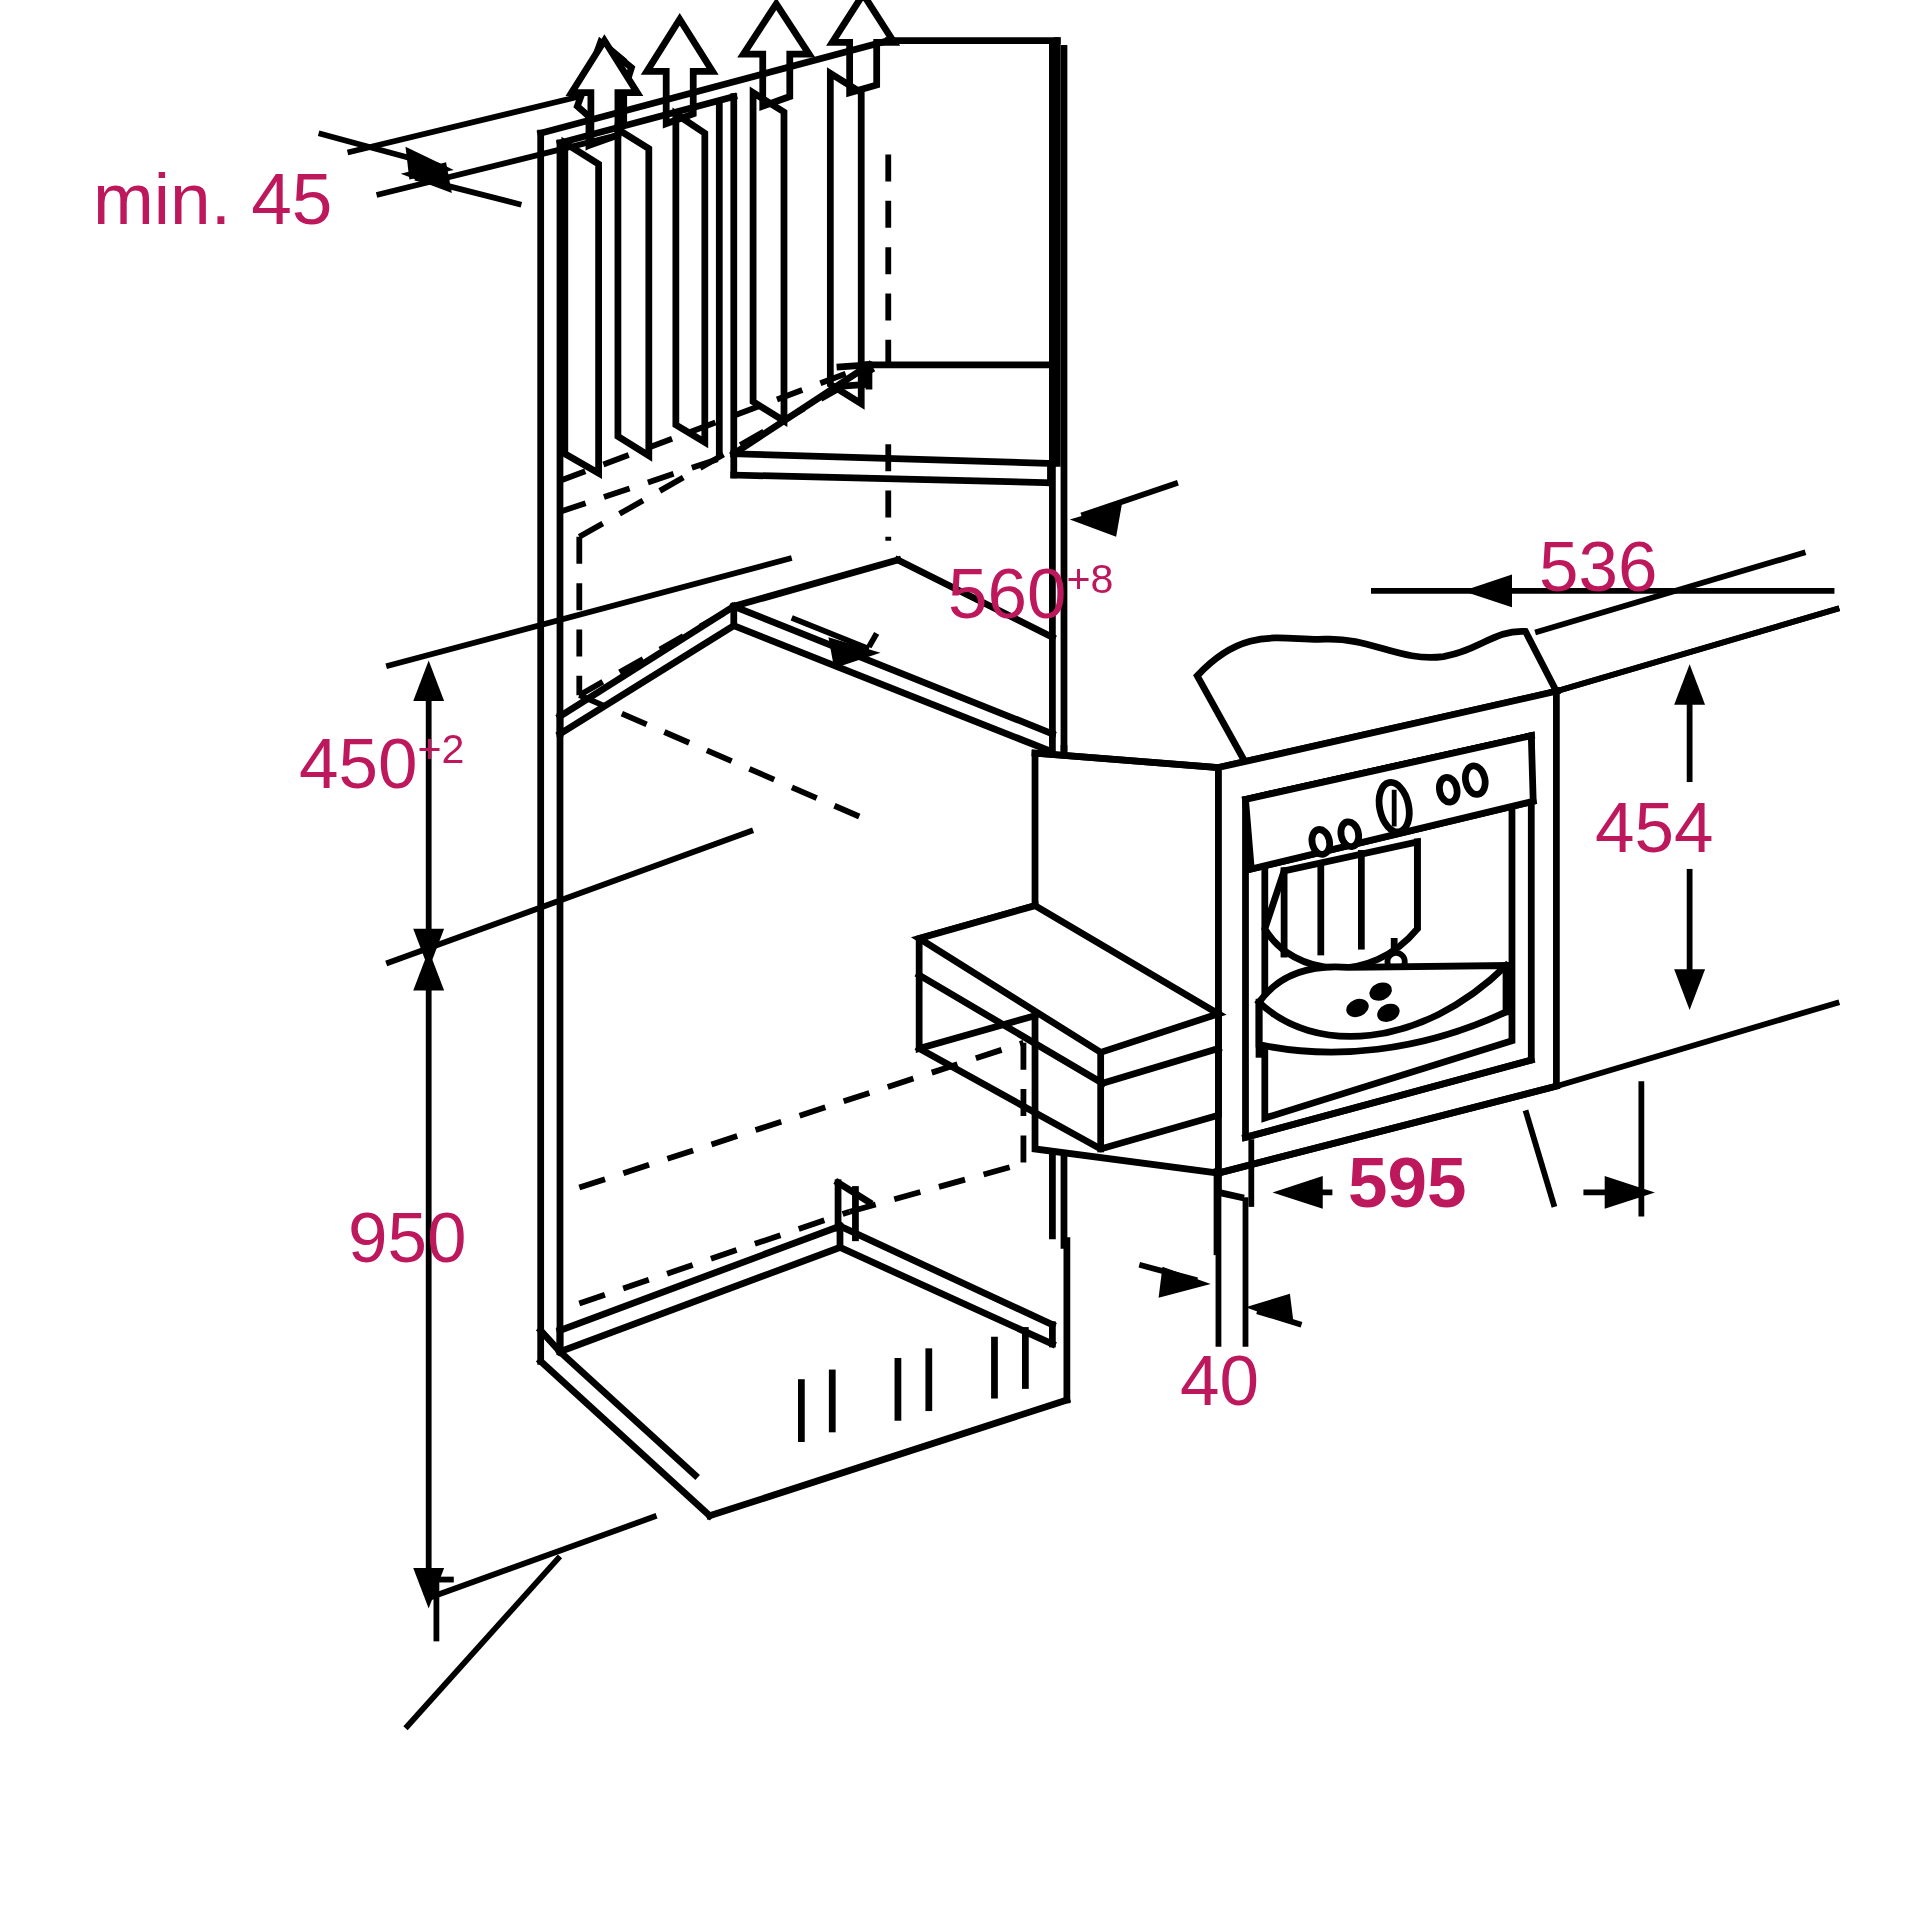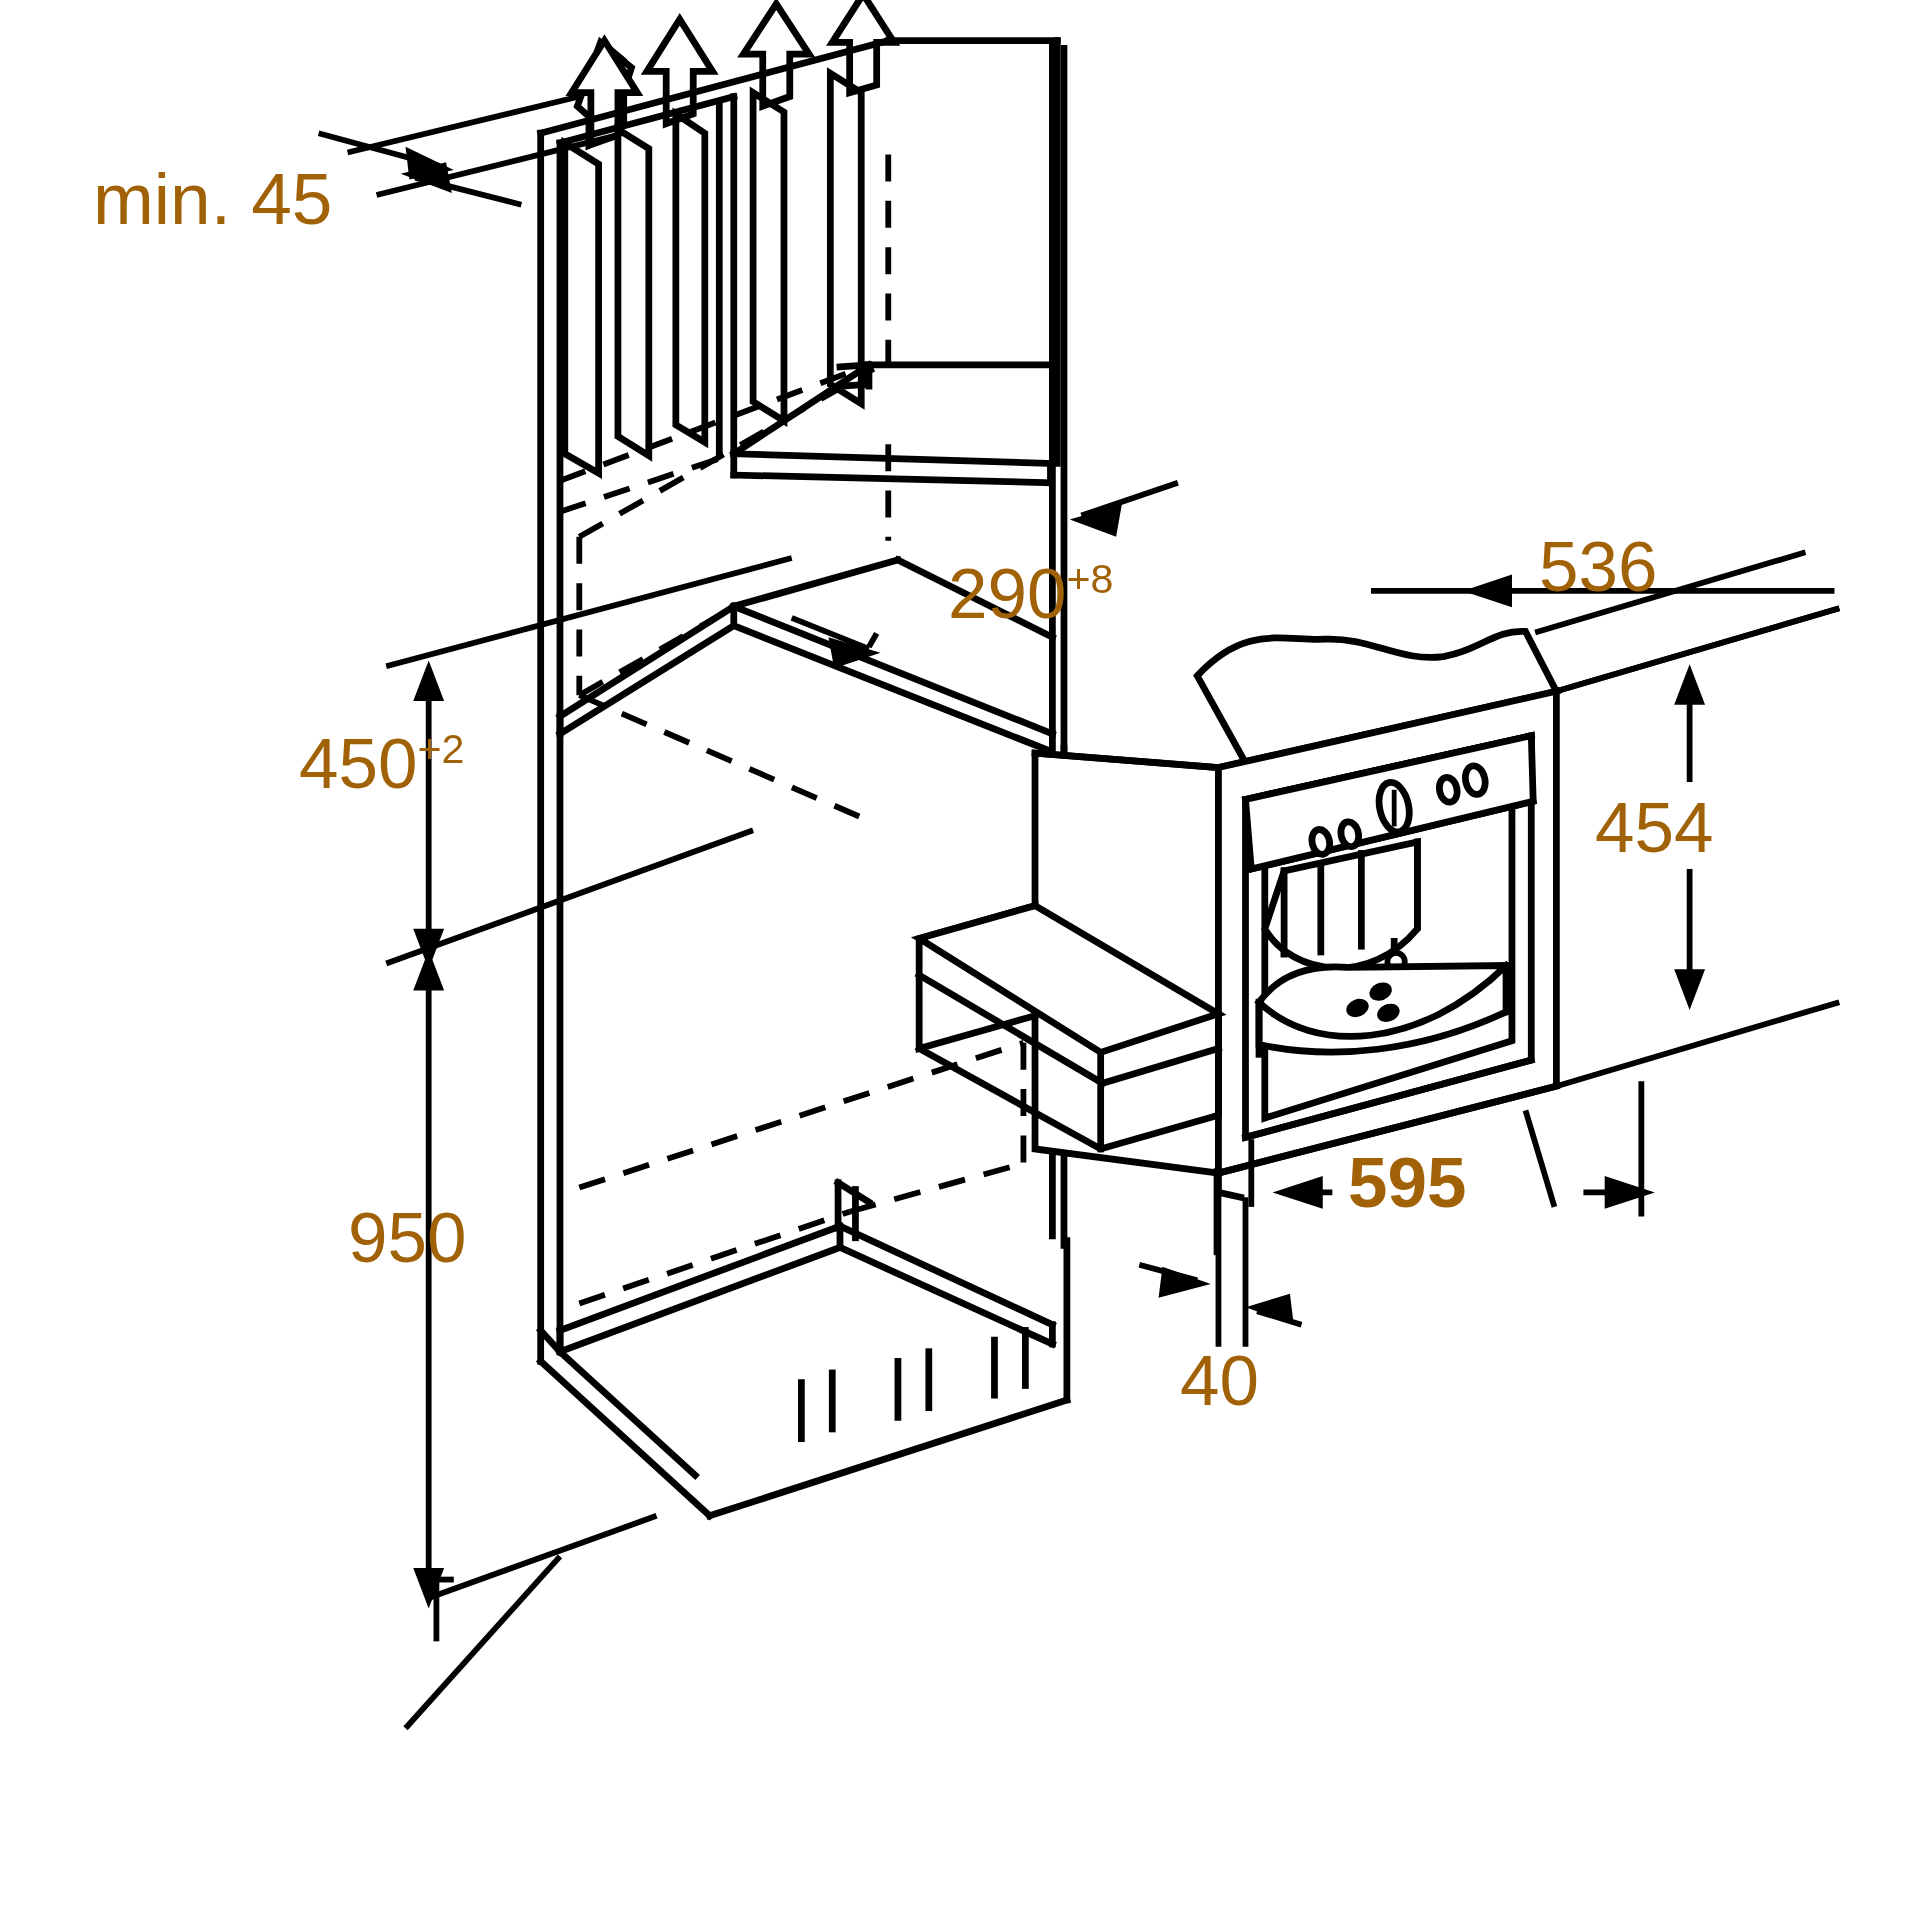--- a/index.html
+++ b/index.html
@@ -66,21 +66,21 @@
   .arrowhead {
     fill: #000000;
     stroke: none;
   }
 
   
   .lbl {
     position: absolute;
     white-space: nowrap;
     font-family: "Liberation Sans", sans-serif;
-    color: #a16207;
+    color: #be185d;
     line-height: 1;
   }
   .dim-num {
     font-size: 71px;
     letter-spacing: 0px;
   }
   .dim-num sup,
   .sup {
     font-size: 0.58em;
     vertical-align: super;
@@ -374,21 +374,21 @@
     <g>
       <path class="dimline" d="M420,1790 L580,1612"></path>
       <path class="dimline" d="M442,1636 L470,1636"></path>
       <path class="dimline" d="M452,1628 L452,1700"></path>
     </g>
 
   </svg>
 
   <div class="lbl label-min45">min. 45</div>
 
-  <div class="lbl dim-num label-560"><span>290</span><sup>+8</sup></div>
+  <div class="lbl dim-num label-560"><span>560</span><sup>+8</sup></div>
 
   <div class="lbl dim-num label-450"><span>450</span><sup>+2</sup></div>
 
   <div class="lbl dim-num label-950">950</div>
 
   <div class="lbl dim-num label-536">536</div>
 
   <div class="lbl dim-num label-454">454</div>
 
   <div class="lbl dim-num label-595">595</div>

